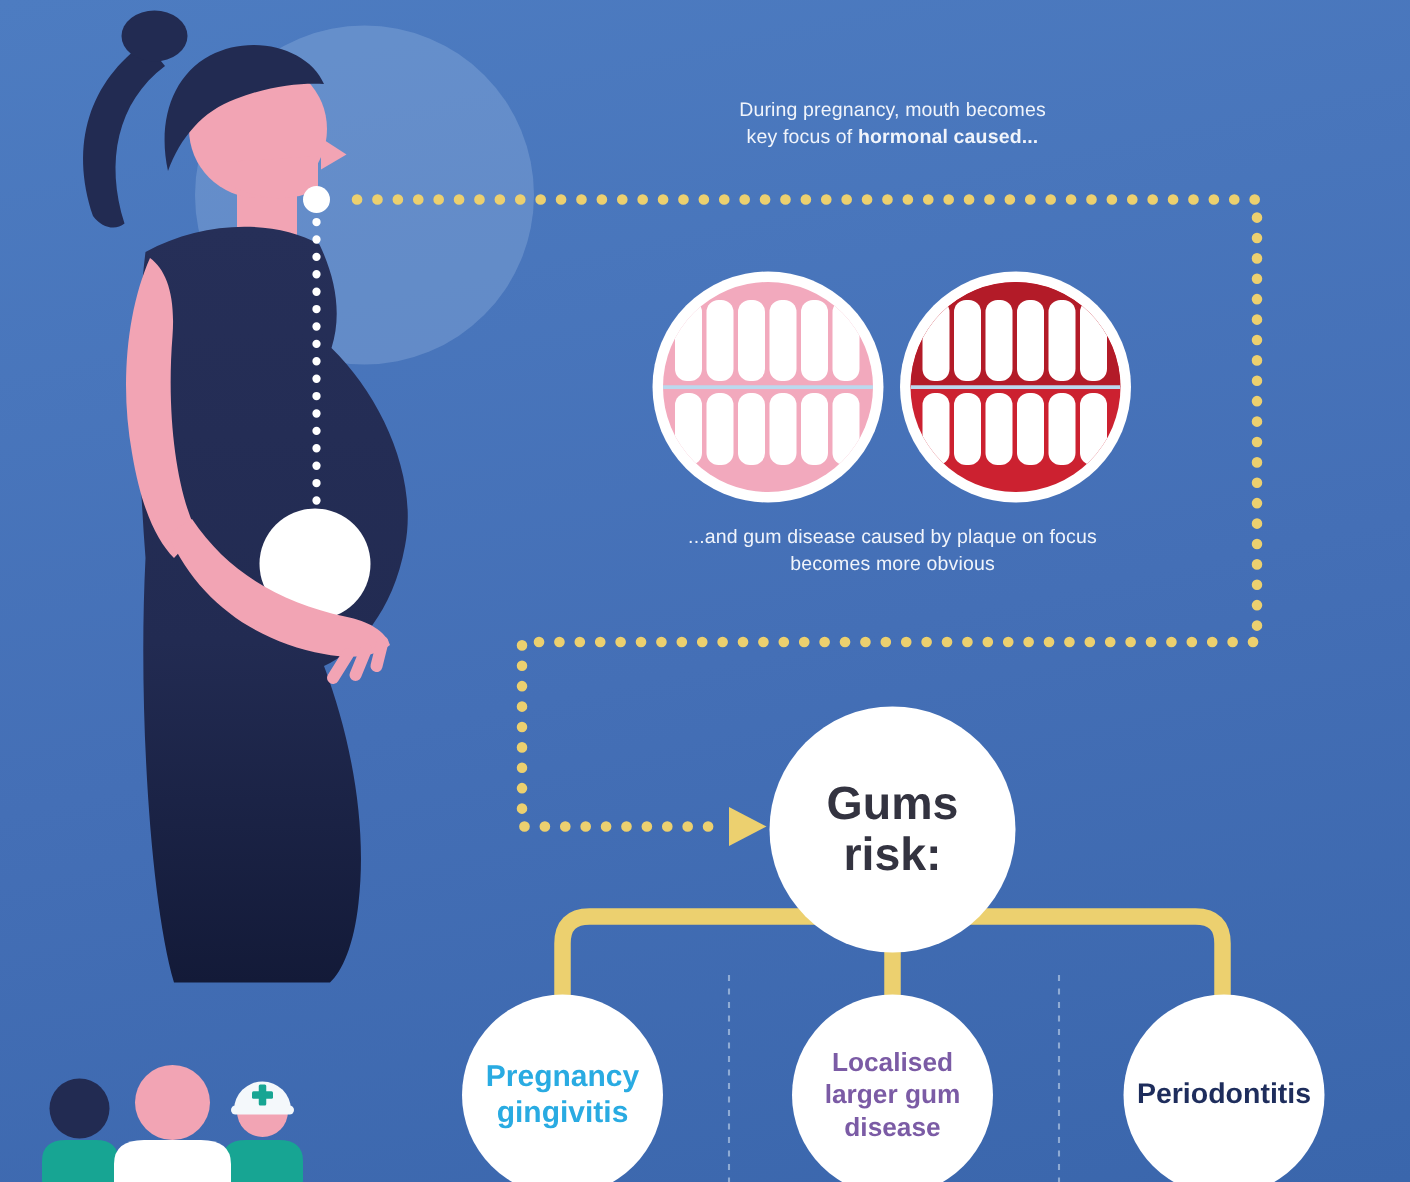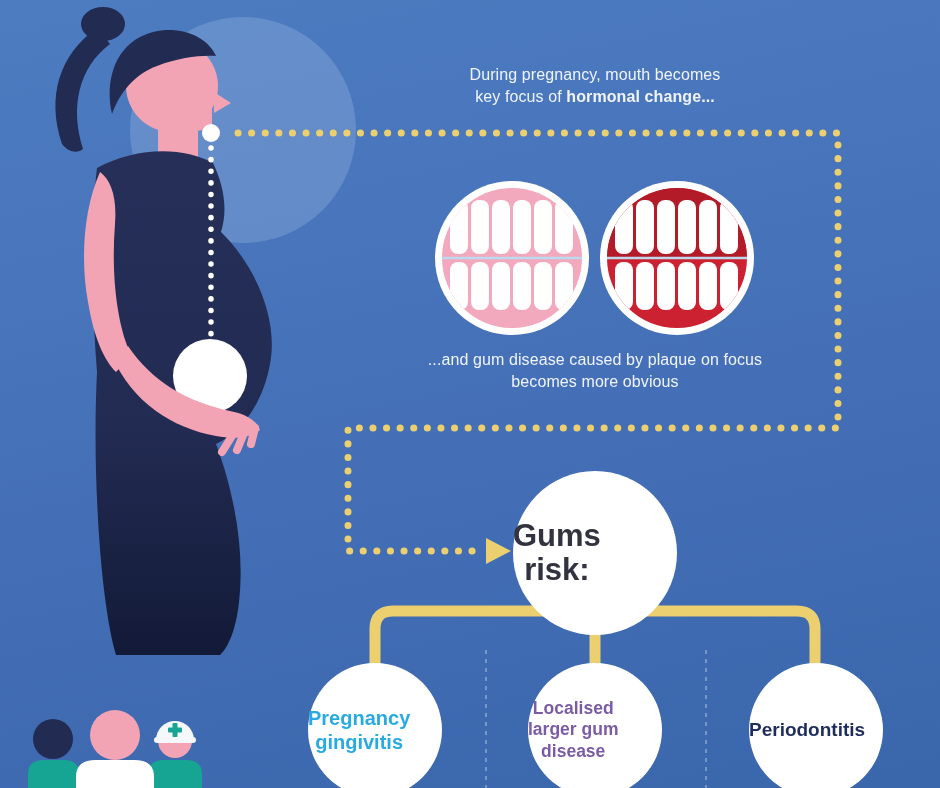--- a/index.html
+++ b/index.html
@@ -2,26 +2,26 @@
 <html style="--bg-top: #4d7cc1; --bg-mid: #446fb6; --bg-bottom: #3a66ac; --yellow: #ecd06f; --navy: #222b52; --skin: #f2a4b4; --halo: #a9c7e9; --gum-pink: #f2a9bd; --gum-red: #cc2130; --gum-red-dark: #b31b28; --tooth-divider: #bcd9ee; --teal: #17a593; --cyan: #29abe2; --purple: #7b5ba5; --risk-navy: #1e2d5c; --caption-white: #f0f4fb; --gums-risk-text: #333340;"><head>
 <meta charset="utf-8">
 <style>
   *{box-sizing:border-box;margin:0;padding:0}
   body{width:940px;height:788px;overflow:hidden}
   .canvas{position:relative;width:940px;height:788px;overflow:hidden;
           font-family:"Liberation Sans",sans-serif;
           background:linear-gradient(168deg,var(--bg-top,#4d7cc1) 0%,var(--bg-mid,#446fb6) 55%,var(--bg-bottom,#3a66ac) 100%)}
   svg.layer{position:absolute;left:0;top:0}
   .caption{position:absolute;text-align:center;color:var(--caption-white,#f0f4fb);
-           font-size:16px;line-height:1.38;letter-spacing:.1px}
+           font-size:13px;line-height:1.38;letter-spacing:.1px}
   .top-caption{left:380px;top:64px;width:430px}
   .mid-caption{left:330px;top:349px;width:530px}
   .caption b{font-weight:700}
   .circle{position:absolute;background:#fff;border-radius:50%;
-          display:flex;align-items:center;text-align:center}
+          display:flex;align-items:center;justify-content:center;text-align:center}
   .gums-circle{left:513px;top:471px;width:164px;height:164px;
                font-size:31px;font-weight:800;color:var(--gums-risk-text,#333340);line-height:1.1}
   .gums-circle span{display:block}
   .risk-circle{width:134px;height:134px;top:663px;font-weight:600}
   .risk-circle span{display:block;line-height:1.22}
   .risk-1{left:308px;color:var(--cyan,#29abe2);font-size:20px}
   .risk-2{left:528px;color:var(--purple,#7b5ba5);font-size:17.5px}
   .risk-3{left:749px;color:var(--risk-navy,#1e2d5c);font-size:19px;font-weight:700}
   .tooth-circle{position:absolute;width:156px;height:156px}
   .tc-left{left:434px;top:180px}
@@ -66,21 +66,21 @@
     <g>
       <path d="M 112 356 C 132 402 172 428 216 436 C 236 440 252 437 260 430 C 257 421 246 414 230 411 C 188 402 152 382 128 346 Z" fill="var(--skin,#f2a4b4)"></path>
       <path d="M 232 436 L 222 452 M 244 433 L 237 450 M 255 428 L 251 444" stroke="var(--skin,#f2a4b4)" stroke-width="8" stroke-linecap="round" fill="none"></path>
     </g>
     <path d="M 211 148 L 211 337" stroke="#ffffff" stroke-width="5.5" stroke-dasharray="0.1 11.5" stroke-linecap="round" fill="none"></path>
     <circle cx="211" cy="133" r="9" fill="#ffffff"></circle>
   </svg>
 
   <div class="caption top-caption">
     <span>During pregnancy, mouth becomes</span><br>
-    <span>key focus of </span><b>hormonal change...</b>
+    <span>key focus of </span><b>hormonal caused...</b>
   </div>
 
   <div class="tooth-circle tc-left">
     <svg width="156" height="156" viewBox="-78 -78 156 156">
       <defs>
           <clipPath id="tclipA">
             <circle r="70"></circle>
           </clipPath>
         </defs>
       <circle r="77" fill="#ffffff"></circle>

